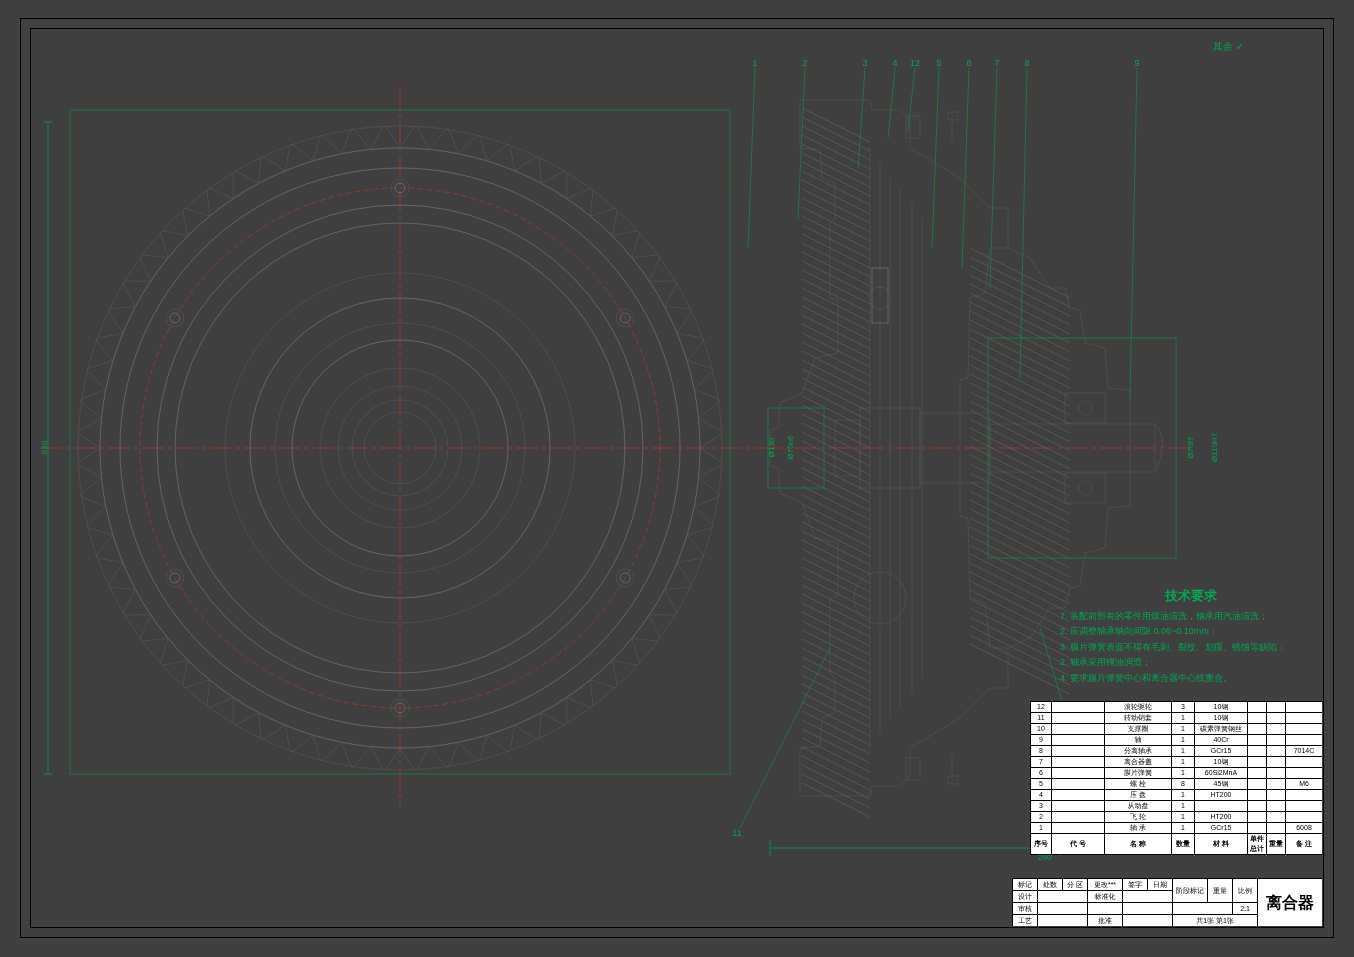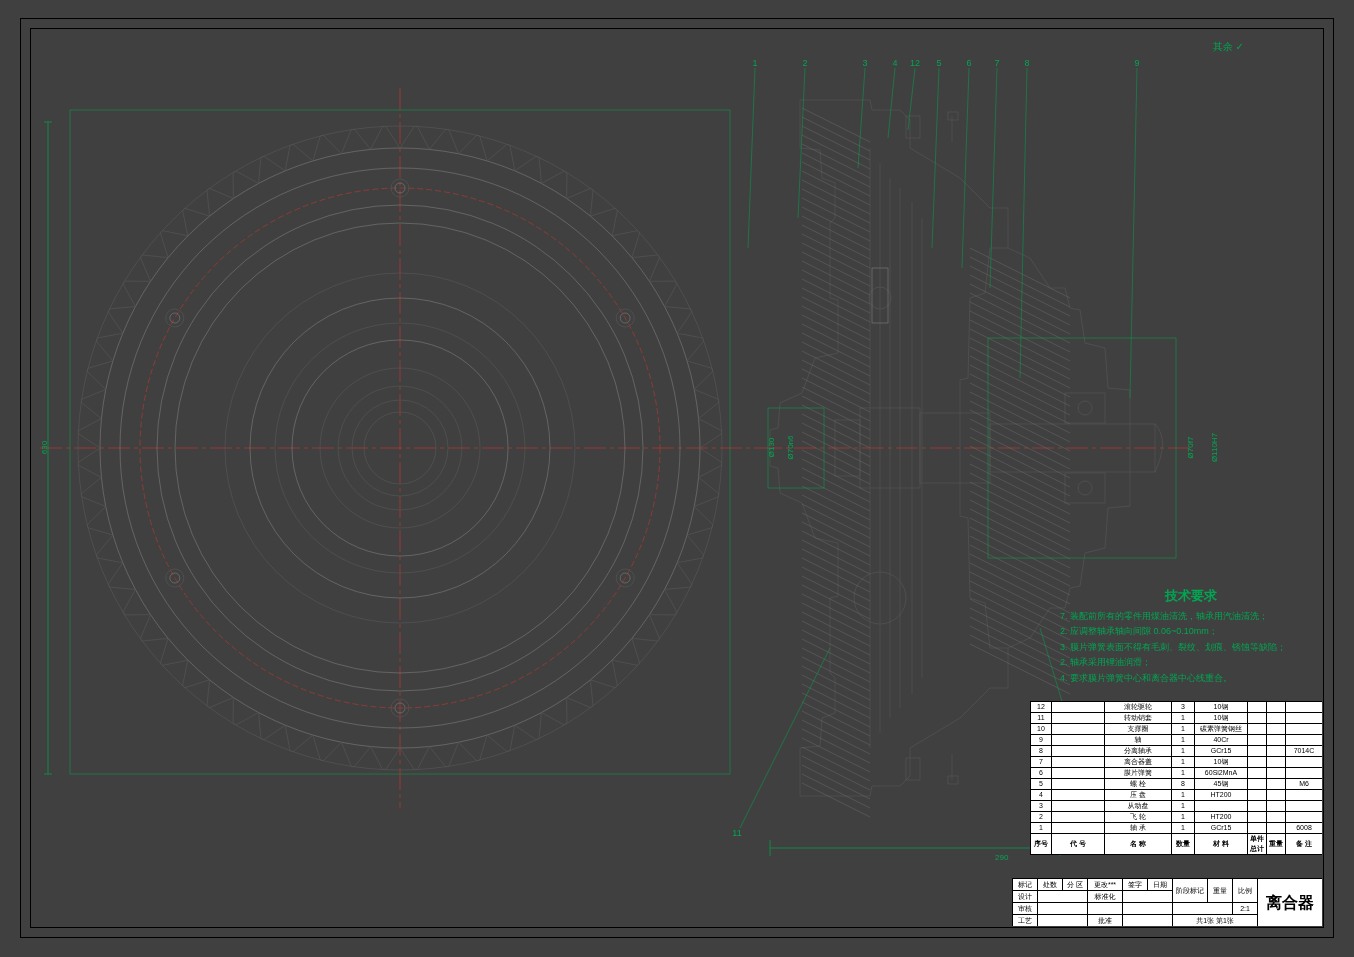--- a/index.html
+++ b/index.html
@@ -479,21 +479,21 @@
     <div class="leader-num top" style="left:878px;">12</div>
     <div class="leader-num top" style="left:902px;">5</div>
     <div class="leader-num top" style="left:932px;">6</div>
     <div class="leader-num top" style="left:960px;">7</div>
     <div class="leader-num top" style="left:990px;">8</div>
     <div class="leader-num top" style="left:1100px;">9</div>
 
     <div class="leader-num" style="left:700px; top:800px;">11</div>
     <div class="leader-num" style="left:1068px; top:800px;">10</div>
 
-    <div class="dim-label" style="left:965px; top:825px;text-align:right;">290</div>
+    <div class="dim-label" style="left:1008px; top:825px;text-align:right;">290</div>
     <div class="dim-label" style="left:1150px; top:415px; transform:rotate(-90deg);">Ø70f7</div>
     <div class="dim-label" style="left:1170px; top:415px; transform:rotate(-90deg);">Ø110H7</div>
     <div class="dim-label" style="left:748px; top:415px; transform:rotate(-90deg);">Ø70n6</div>
     <div class="dim-label" style="left:732px; top:415px; transform:rotate(-90deg);">Ø130</div>
 
     <div class="tech-box">
       <div class="tech-title">技术要求</div>
       <div class="tech-line">7. 装配前所有的零件用煤油清洗，轴承用汽油清洗；</div>
       <div class="tech-line">2. 应调整轴承轴向间隙 0.06~0.10mm；</div>
       <div class="tech-line">3. 膜片弹簧表面不得有毛刺、裂纹、划痕、锈蚀等缺陷；</div>

